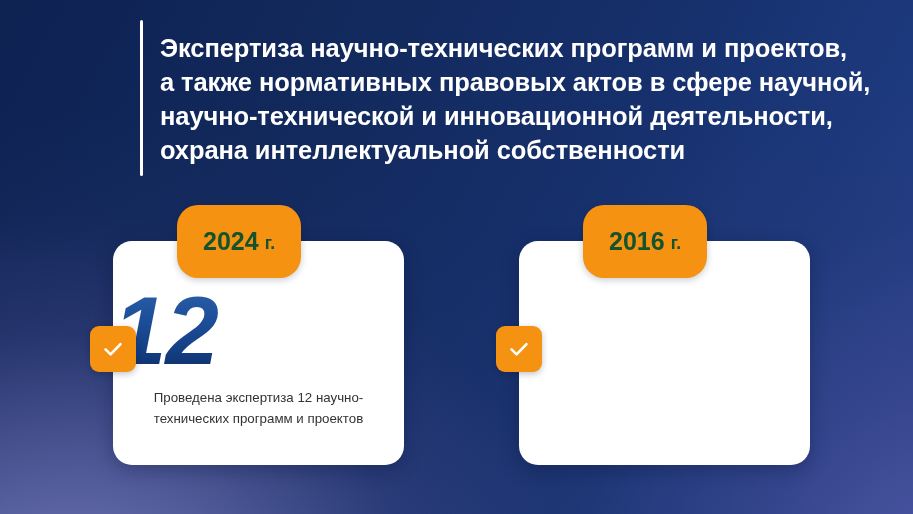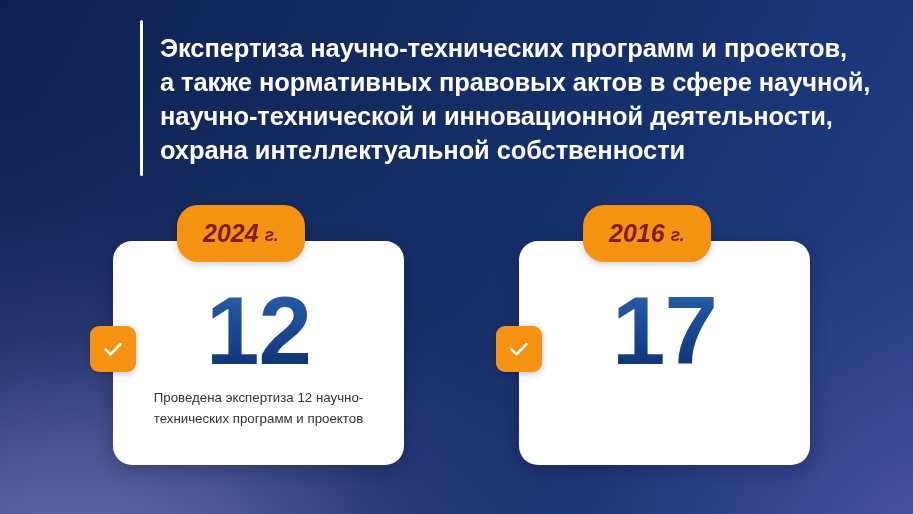--- a/index.html
+++ b/index.html
@@ -65,33 +65,32 @@
     background: #ffffff;
     border-radius: 19px;
     box-shadow: 0 5px 18px rgba(6,16,46,0.30);
   }
 
   .year-badge {
     position: absolute;
     top: 0;
     left: 87px;
     height: 41px;
-    padding: 8px 26px;
+    padding: 16px 26px;
     border-radius: 21px;
     background: #f59211;
-    color: #7f1d1d;
+    color: #14532d;
     font-size: 25px;
     font-weight: bold;
     display: flex;
     align-items: center;
     justify-content: center;
     white-space: nowrap;
     z-index: 3;
     box-shadow: 0 2px 7px rgba(6,16,46,0.22);
-    font-style: italic;
   }
   .year-badge .year-suffix {
     font-size: 17.5px;
     font-weight: bold;
     margin-left: 6px;
     position: relative;
     top: 2px;
   }
 
   .check-badge {
@@ -108,30 +107,31 @@
     justify-content: center;
     box-shadow: 0 2px 6px rgba(6,16,46,0.25);
   }
   .check-badge svg { display: block; }
 
   .card-number {
     position: absolute;
     left: 0;
     right: 0;
     top: 42px;
-    text-align: center;
+    text-align: left;
     font-size: 96px;
     font-weight: bold;
     line-height: 96px;
     letter-spacing: -1px;
     background: linear-gradient(180deg, #2f62ab 0%, #1d4e99 34%, #174municipal 34%, #123a7c 66%, #0e2c63 100%);
     background: linear-gradient(180deg, #2f62ab 0%, #1d4e99 38%, #143f84 70%, #0d2a60 100%);
     -webkit-background-clip: text;
     background-clip: text;
     color: transparent;
+    font-style: italic;
     -webkit-text-fill-color: transparent;
   }
 
   .card-desc {
     position: absolute;
     left: 14px;
     right: 14px;
     top: 146px;
     text-align: center;
     color: #333333;
@@ -166,21 +166,20 @@
       <span>
         <svg width="26" height="26" viewBox="0 0 26 26" aria-hidden="true">
           <path d="M5.5 13.4 L10.6 18.4 L20.5 8.2" fill="none" stroke="#ffffff" stroke-width="2.6" stroke-linecap="round" stroke-linejoin="round"></path>
         </svg>
       </span>
     </div>
   </div>
 
   <div class="card-wrap" id="card-wrap-1">
     <div class="card">
-      <div class="card-number">17</div>
     </div>
     <div class="year-badge">
       <span>2016</span>
       <span class="year-suffix">г.</span>
     </div>
     <div class="check-badge">
       <span>
         <svg width="26" height="26" viewBox="0 0 26 26" aria-hidden="true">
           <path d="M5.5 13.4 L10.6 18.4 L20.5 8.2" fill="none" stroke="#ffffff" stroke-width="2.6" stroke-linecap="round" stroke-linejoin="round"></path>
         </svg>

